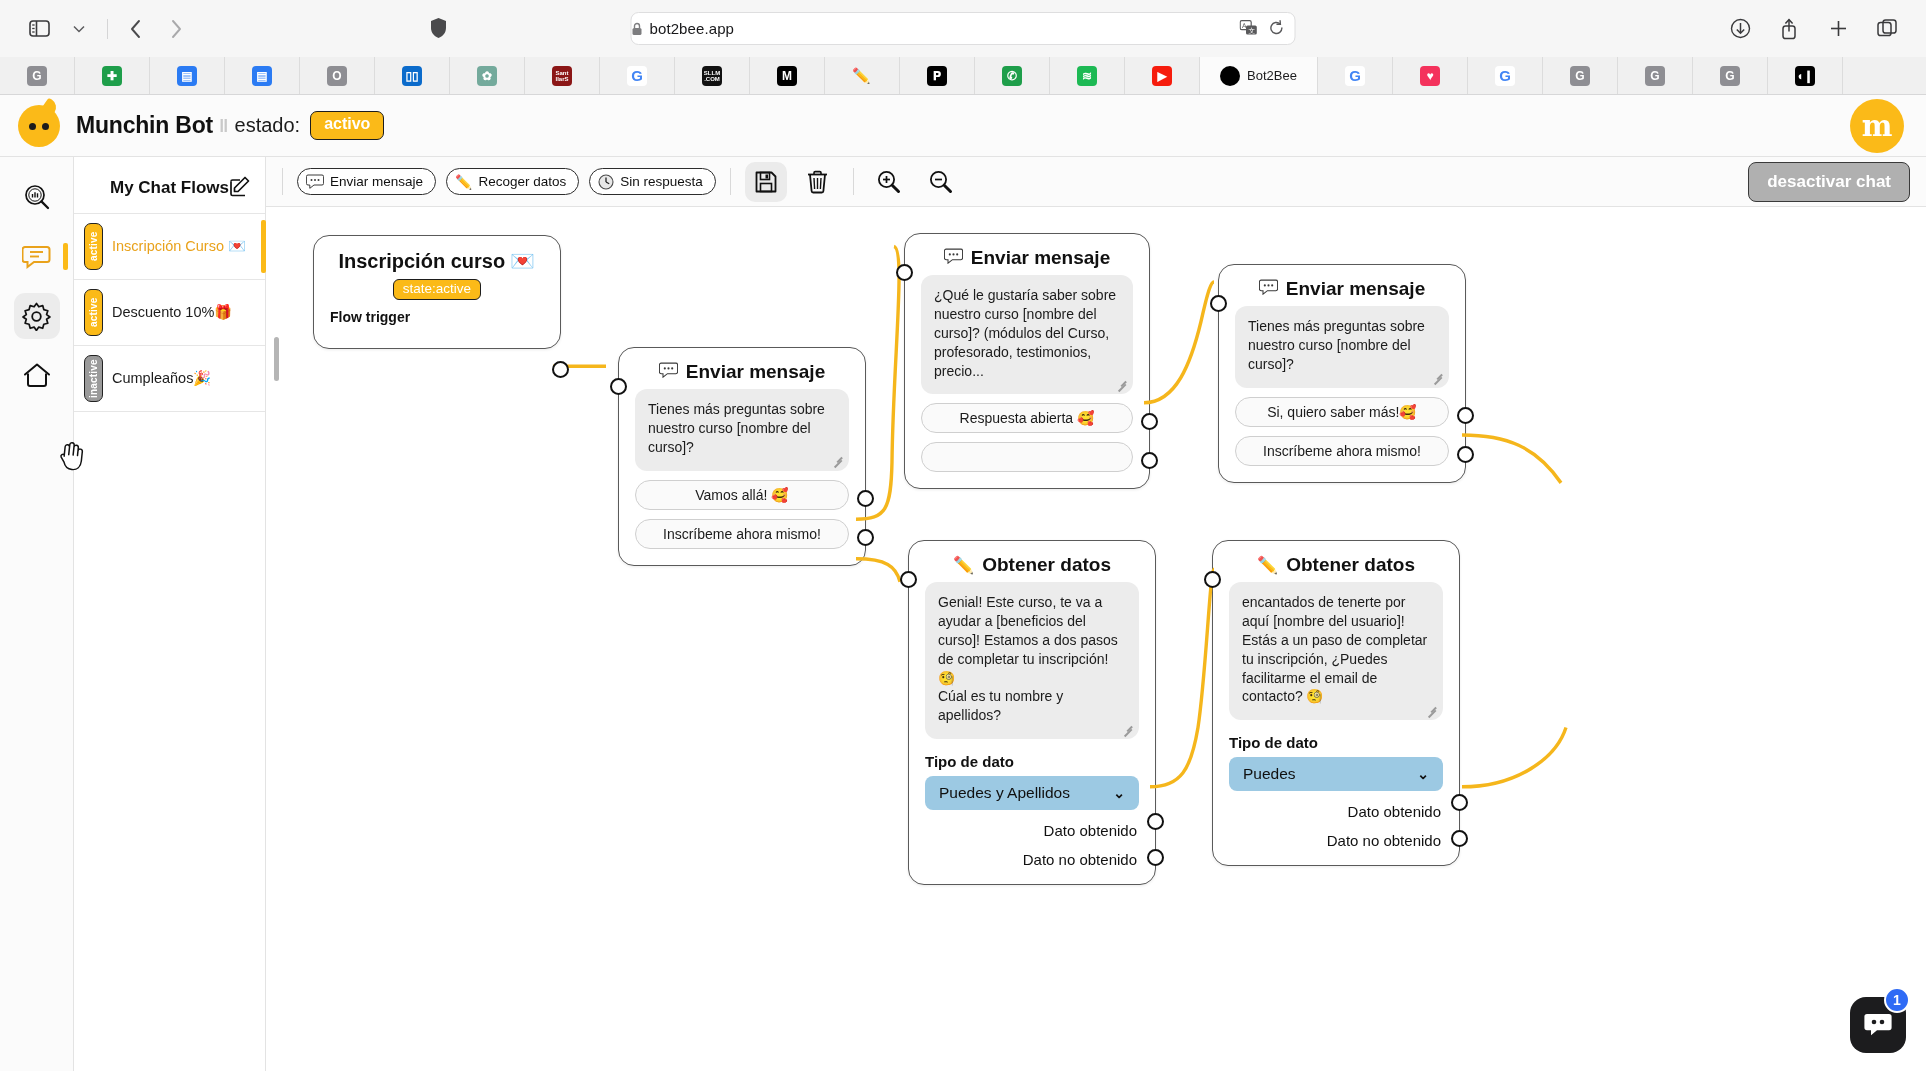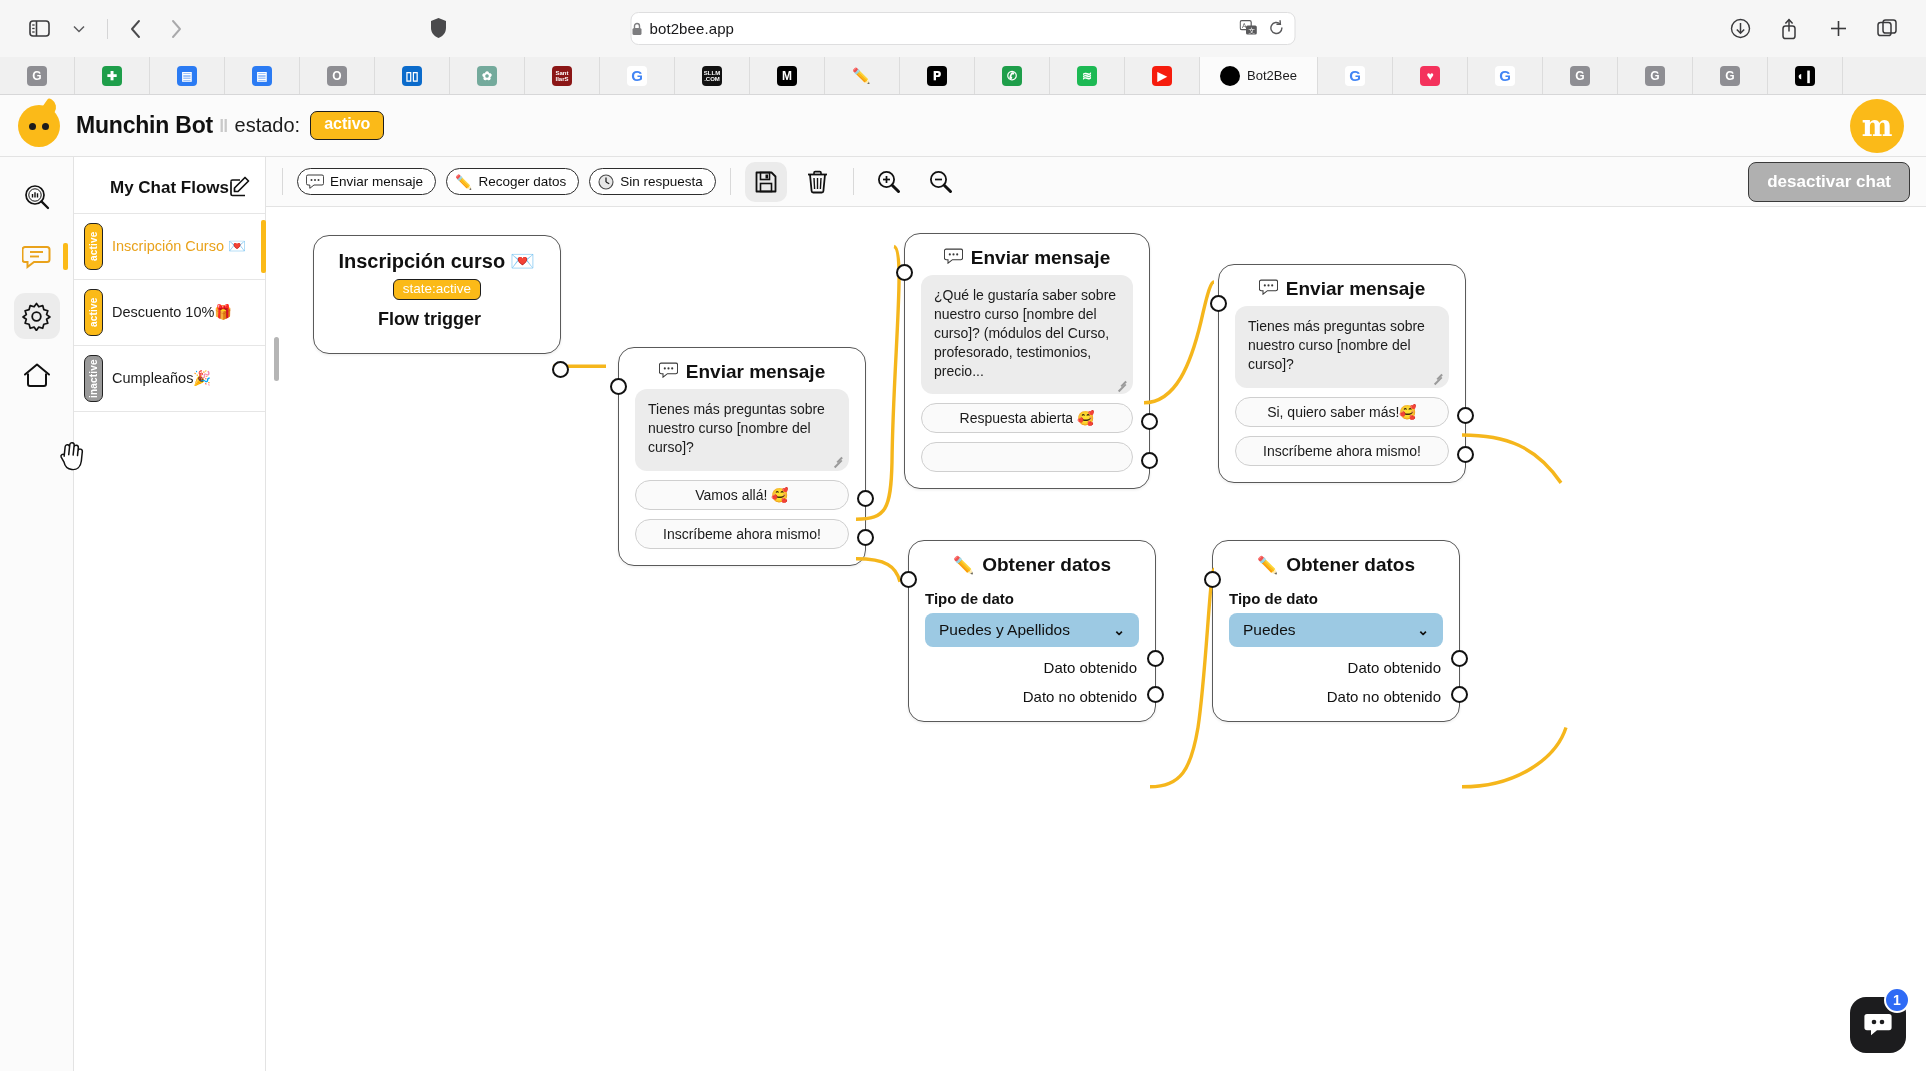--- a/index.html
+++ b/index.html
@@ -262,21 +262,21 @@
     display:flex;align-items:center;justify-content:center;gap:8px;
   }
   .node-title.big { font-size: 20px; }
   .state-chip {
     display:block; margin: 0 auto 9px;
     width: fit-content;
     background:#FBBA18; color:#fff;
     border:1.4px solid #1d1d1d; border-radius: 6px;
     font-size: 13.5px; padding: 1px 9px 3px;
   }
-  .sub-label { font-size: 18px; font-weight: bold; color:#111; margin-bottom: 7px; margin-left: 48px; }
+  .sub-label { font-size: 14px; font-weight: bold; color:#111; margin-bottom: 7px; }
   .bubble {
     background: #ececec;
     border-radius: 12px;
     padding: 11px 13px 14px;
     font-size: 14px;
     line-height: 1.35;
     color: #1b1b1b;
     position: relative;
     white-space: pre-line;
   }
@@ -729,36 +729,40 @@
             <div class="opt">Inscríbeme ahora mismo!</div>
             <span class="port" style="left:-9px;top:30px;"></span>
             <span class="port" style="right:-9px;bottom:58px;"></span>
             <span class="port" style="right:-9px;bottom:19px;"></span>
           </div>
           <div class="node" style="left: 642px; top: 333px; width: 248px;">
             <div class="node-title">
               <span style="font-size:17px;">✏️</span>
               <span>Obtener datos</span>
             </div>
+            <div class="bubble"><span>Genial! Este curso, te va a ayudar a [beneficios del curso]! Estamos a dos pasos de completar tu inscripción! 🧐
+Cúal es tu nombre y apellidos?</span><span class="resize-grip"></span></div>
             <div class="tipo-label">Tipo de dato</div>
             <div class="select">
               <span>Puedes y Apellidos</span>
               <span class="chev">⌄</span>
             </div>
             <div class="out-row">Dato obtenido</div>
             <div class="out-row">Dato no obtenido</div>
             <span class="port" style="left:-9px;top:30px;"></span>
             <span class="port" style="right:-9px;bottom:54px;"></span>
             <span class="port" style="right:-9px;bottom:18px;"></span>
           </div>
           <div class="node" style="left: 946px; top: 333px; width: 248px;">
             <div class="node-title">
               <span style="font-size:17px;">✏️</span>
               <span>Obtener datos</span>
             </div>
+            <div class="bubble"><span>encantados de tenerte por aquí [nombre del usuario]!
+Estás a un paso de completar tu inscripción, ¿Puedes facilitarme el email de contacto? 🧐</span><span class="resize-grip"></span></div>
             <div class="tipo-label">Tipo de dato</div>
             <div class="select">
               <span>Puedes</span>
               <span class="chev">⌄</span>
             </div>
             <div class="out-row">Dato obtenido</div>
             <div class="out-row">Dato no obtenido</div>
             <span class="port" style="left:-9px;top:30px;"></span>
             <span class="port" style="right:-9px;bottom:54px;"></span>
             <span class="port" style="right:-9px;bottom:18px;"></span>

